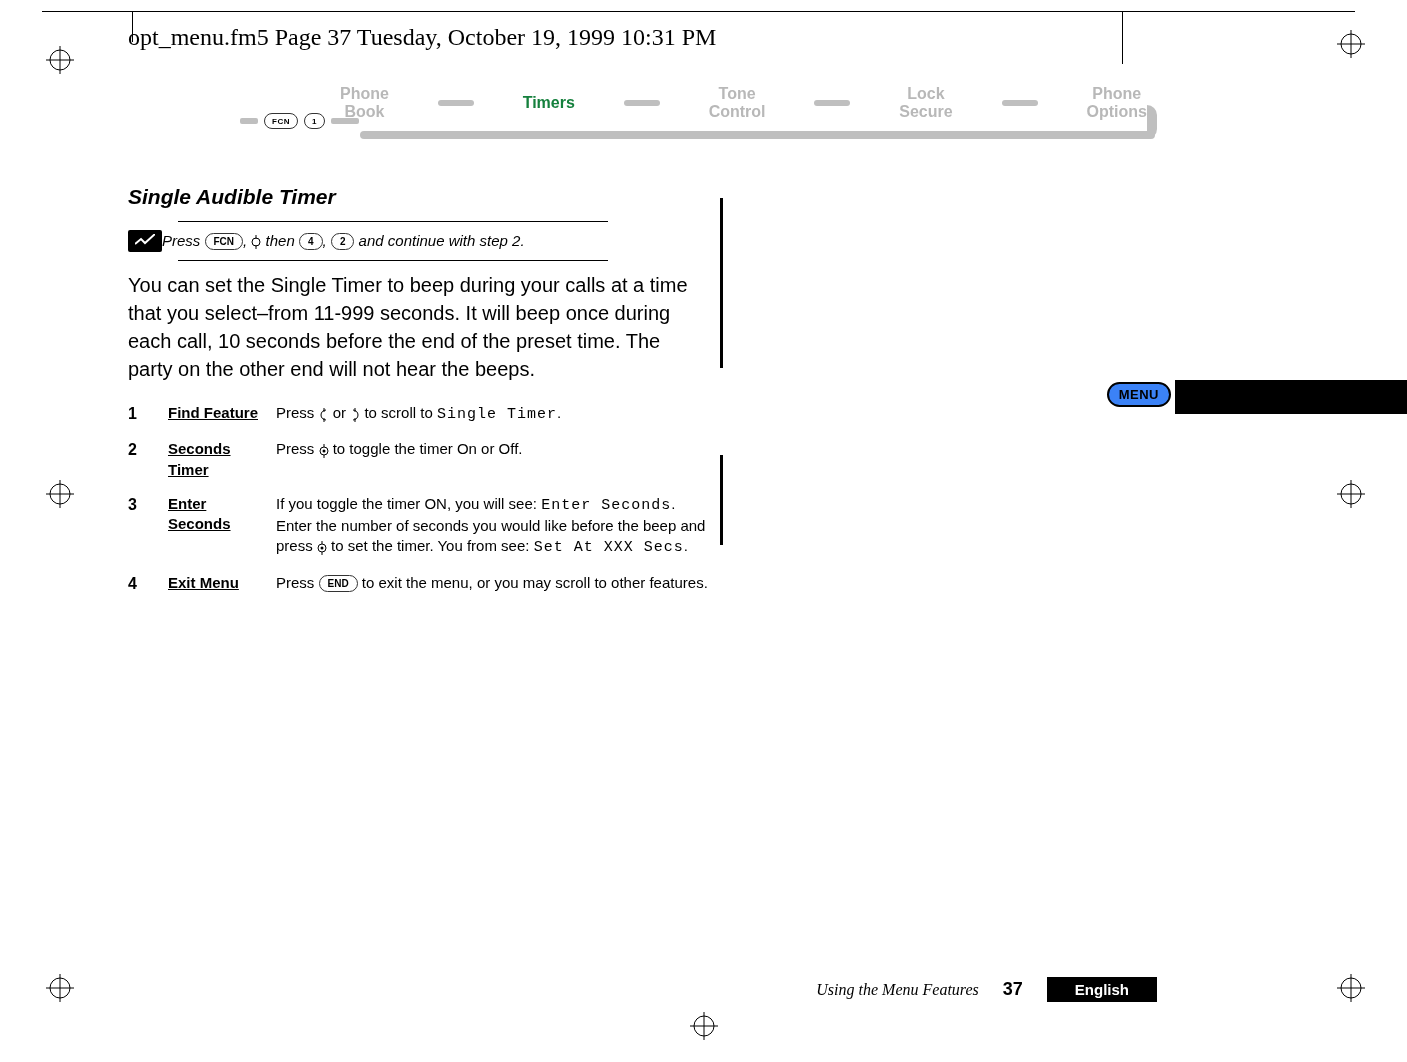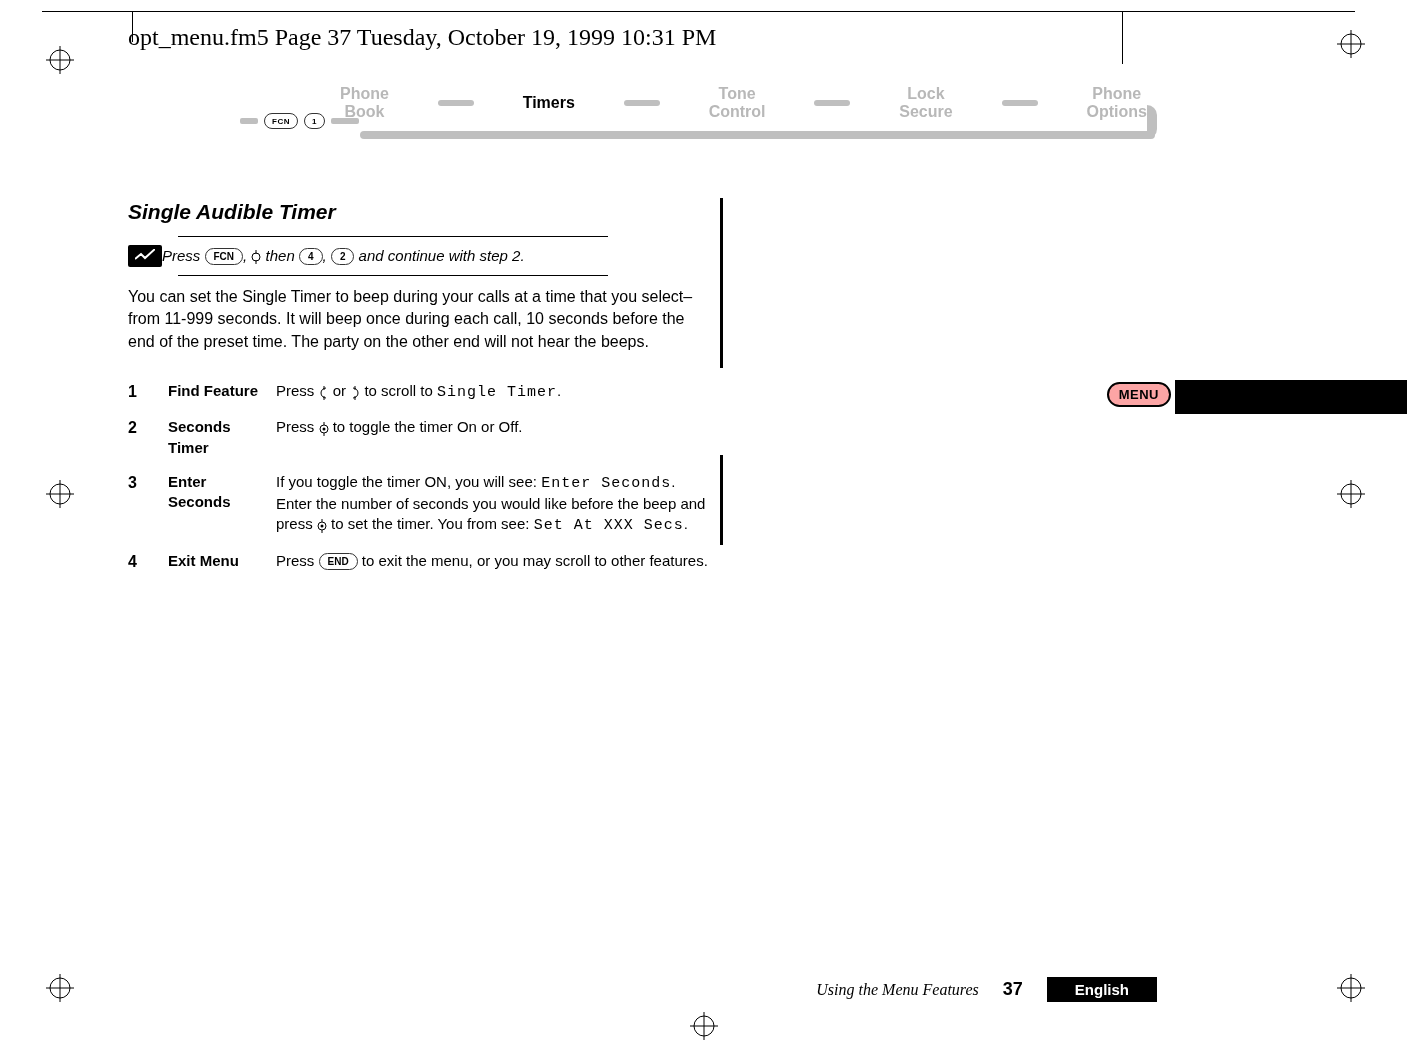--- a/index.html
+++ b/index.html
@@ -50,21 +50,21 @@
     position: absolute; top: 0; left: 100px; right: 20px;
     display: flex; align-items: center; justify-content: space-between;
   }
   .flow-item {
     text-align: center;
     font-weight: 700;
     font-size: 16px;
     line-height: 1.1;
     color: #b8b8b8;
   }
-  .flow-item.active { color: #000000; }
+  .flow-item.active { color: #15803d; }
   .flow-link {
     width: 36px; height: 6px; background: #bfbfbf; border-radius: 3px;
   }
   .flow-under {
     position: absolute;
     left: 120px; right: 12px; top: 46px;
     height: 8px;
     background: #bfbfbf;
     border-radius: 6px;
   }
@@ -73,21 +73,21 @@
     position:absolute; right:-2px; top:-26px;
     width: 10px; height: 34px;
     background:#bfbfbf;
     border-top-right-radius: 10px;
     border-bottom-right-radius: 10px;
   }
 
   
   .content {
     position: absolute;
-    top: 200px; left: 128px;
+    top: 185px; left: 128px;
     width: 580px;
   }
   .section-title {
     font-style: italic;
     font-weight: 800;
     font-size: 21px;
     color: #000;
     margin-bottom: 12px;
   }
   .rule-top { border-top: 1px solid #000; margin: 6px 0 0 50px; width: 430px; }
@@ -114,34 +114,34 @@
     font-size: 10px; font-weight: bold;
     font-family: Arial, sans-serif;
     font-style: normal;
     vertical-align: middle;
   }
   .aud-icon {
     display: inline-block; width: 10px; height: 14px;
     vertical-align: middle; font-style: normal;
   }
   .para {
-    font-size: 16px; line-height: 1.4;
+    font-size: 20px; line-height: 1.4;
     margin-top: 10px;
-    margin-bottom: 28px;
+    margin-bottom: 20px;
   }
   .steps {
     display: grid;
     grid-template-columns: 24px 92px 1fr;
     column-gap: 16px;
     row-gap: 14px;
     font-size: 15px;
     line-height: 1.35;
   }
   .steps .num { font-weight: 800; font-size: 16px; }
-  .steps .label { font-weight: 800; }
+  .steps .label { font-weight: 800; text-decoration: underline; }
   .mono {
     font-family: "Courier New", monospace;
     letter-spacing: 1px;
   }
 
   .change-bar-1 {
     position: absolute;
     top: 198px; left: 720px;
     width: 3px; height: 170px;
     background: #000;
@@ -161,21 +161,21 @@
     background: #000;
   }
   .menu-tag {
     position: absolute;
     top: 382px; right: 236px;
     border: 2px solid #000;
     border-radius: 18px;
     padding: 3px 10px;
     font-size: 13px; font-weight: 800;
     letter-spacing: .5px;
-    background:#fca5a5;
+    background:#3b82f6;
   }
 
   
   .footer {
     position: absolute;
     bottom: 60px; left: 0; right: 0;
     display: flex; align-items: center; justify-content: flex-end;
     padding-right: 250px;
     gap: 24px;
   }

